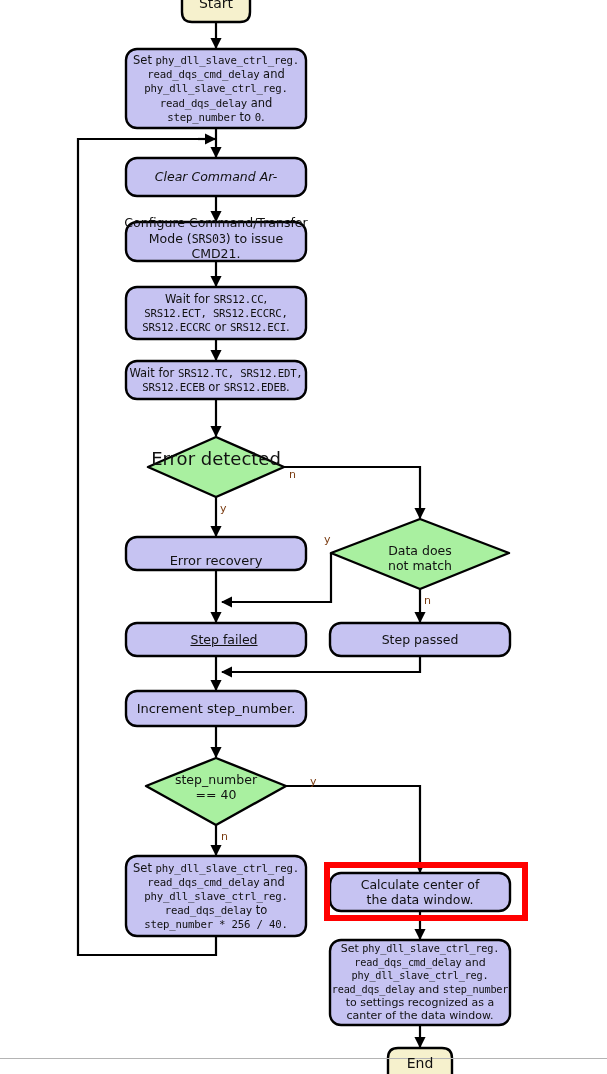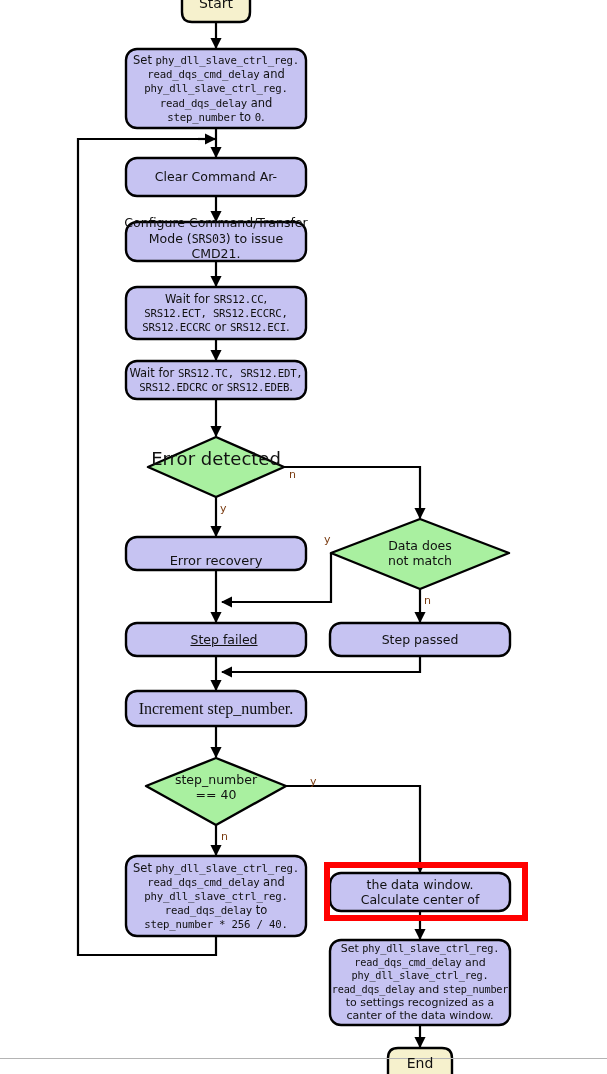--- a/index.html
+++ b/index.html
@@ -156,21 +156,21 @@
   <div class="node-label" style="left:126px; top:49px; width:180px; height:79px; font-size:11.5px;">
     <span>
         <div><span>Set </span><span class="mono">phy_dll_slave_ctrl_reg.</span></div>
         <div><span class="mono">read_dqs_cmd_delay</span><span> and</span></div>
         <div><span class="mono">phy_dll_slave_ctrl_reg.</span></div>
         <div><span class="mono">read_dqs_delay</span><span> and</span></div>
         <div><span class="mono">step_number</span><span> to </span><span class="mono">0</span><span>.</span></div>
       </span>
   </div>
 
-  <div class="node-label" style="left:126px; top:158px; width:180px; height:38px; font-size:12.5px;">
+  <div class="node-label" style="left:126px; top:158px; width:180px; height:38px; font-size:12.5px;font-style:italic;">
     <span>
         <div><span>Clear Command Ar-</span></div>
       </span>
   </div>
 
   <div class="node-label" style="left:124px; top:222px; width:184px; height:39px; font-size:12.5px;align-items:flex-end;">
     <span>
         <div><span>Configure Command/Transfer</span></div>
         <div><span>Mode (</span><span class="mono">SRS03</span><span>) to issue CMD21.</span></div>
       </span>
@@ -180,31 +180,31 @@
     <span>
         <div><span>Wait for </span><span class="mono">SRS12.CC</span><span>,</span></div>
         <div><span class="mono">SRS12.ECT, SRS12.ECCRC,</span></div>
         <div><span class="mono">SRS12.ECCRC</span><span> or </span><span class="mono">SRS12.ECI</span><span>.</span></div>
       </span>
   </div>
 
   <div class="node-label" style="left:124px; top:361px; width:184px; height:38px; font-size:11.5px;border-radius:18px;">
     <span>
         <div><span>Wait for </span><span class="mono">SRS12.TC, SRS12.EDT,</span></div>
-        <div><span class="mono">SRS12.EDCRC</span><span> or </span><span class="mono">SRS12.EDEB</span><span>.</span></div>
+        <div><span class="mono">SRS12.ECEB</span><span> or </span><span class="mono">SRS12.EDEB</span><span>.</span></div>
       </span>
   </div>
 
   <div class="node-label" style="left:148px; top:444px; width:136px; height:30px; font-size:18px;">
     <span>
         <div><span>Error detected</span></div>
       </span>
   </div>
 
-  <div class="node-label" style="left:352px; top:533px; width:136px; height:40px; font-size:12.5px;">
+  <div class="node-label" style="left:352px; top:533px; width:136px; height:40px; font-size:12.5px;align-items:flex-end;">
     <span>
         <div><span>Data does</span></div>
         <div><span>not match</span></div>
       </span>
   </div>
 
   <div class="node-label" style="left:126px; top:537px; width:180px; height:47px; font-size:13px;">
     <span>
         <div><span>Error recovery</span></div>
       </span>
@@ -215,21 +215,21 @@
         <div><span>Step failed</span></div>
       </span>
   </div>
 
   <div class="node-label" style="left:330px; top:623px; width:180px; height:33px; font-size:12.5px;">
     <span>
         <div><span>Step passed</span></div>
       </span>
   </div>
 
-  <div class="node-label" style="left:126px; top:691px; width:180px; height:35px; font-size:16px;font-family:Liberation Serif, serif;">
+  <div class="node-label" style="left:126px; top:691px; width:180px; height:35px; font-size:13px;">
     <span>
         <div><span>Increment step_number.</span></div>
       </span>
   </div>
 
   <div class="node-label" style="left:148px; top:770px; width:136px; height:34px; font-size:12.5px;">
     <span>
         <div><span>step_number</span></div>
         <div><span>== 40</span></div>
       </span>
@@ -240,22 +240,22 @@
         <div><span>Set </span><span class="mono">phy_dll_slave_ctrl_reg.</span></div>
         <div><span class="mono">read_dqs_cmd_delay</span><span> and</span></div>
         <div><span class="mono">phy_dll_slave_ctrl_reg.</span></div>
         <div><span class="mono">read_dqs_delay</span><span> to</span></div>
         <div><span class="mono">step_number * 256 / 40.</span></div>
       </span>
   </div>
 
   <div class="node-label" style="left:330px; top:873px; width:180px; height:38px; font-size:12.5px;">
     <span>
+        <div><span>Calculate center of</span></div>
         <div><span>the data window.</span></div>
-        <div><span>Calculate center of</span></div>
       </span>
   </div>
 
   <div class="node-label" style="left:328px; top:940px; width:184px; height:85px; font-size:11px;">
     <span>
         <div><span>Set </span><span class="mono">phy_dll_slave_ctrl_reg.</span></div>
         <div><span class="mono">read_dqs_cmd_delay</span><span> and</span></div>
         <div><span class="mono">phy_dll_slave_ctrl_reg.</span></div>
         <div><span class="mono">read_dqs_delay</span><span> and </span><span class="mono">step_number</span></div>
         <div><span>to settings recognized as a</span></div>

